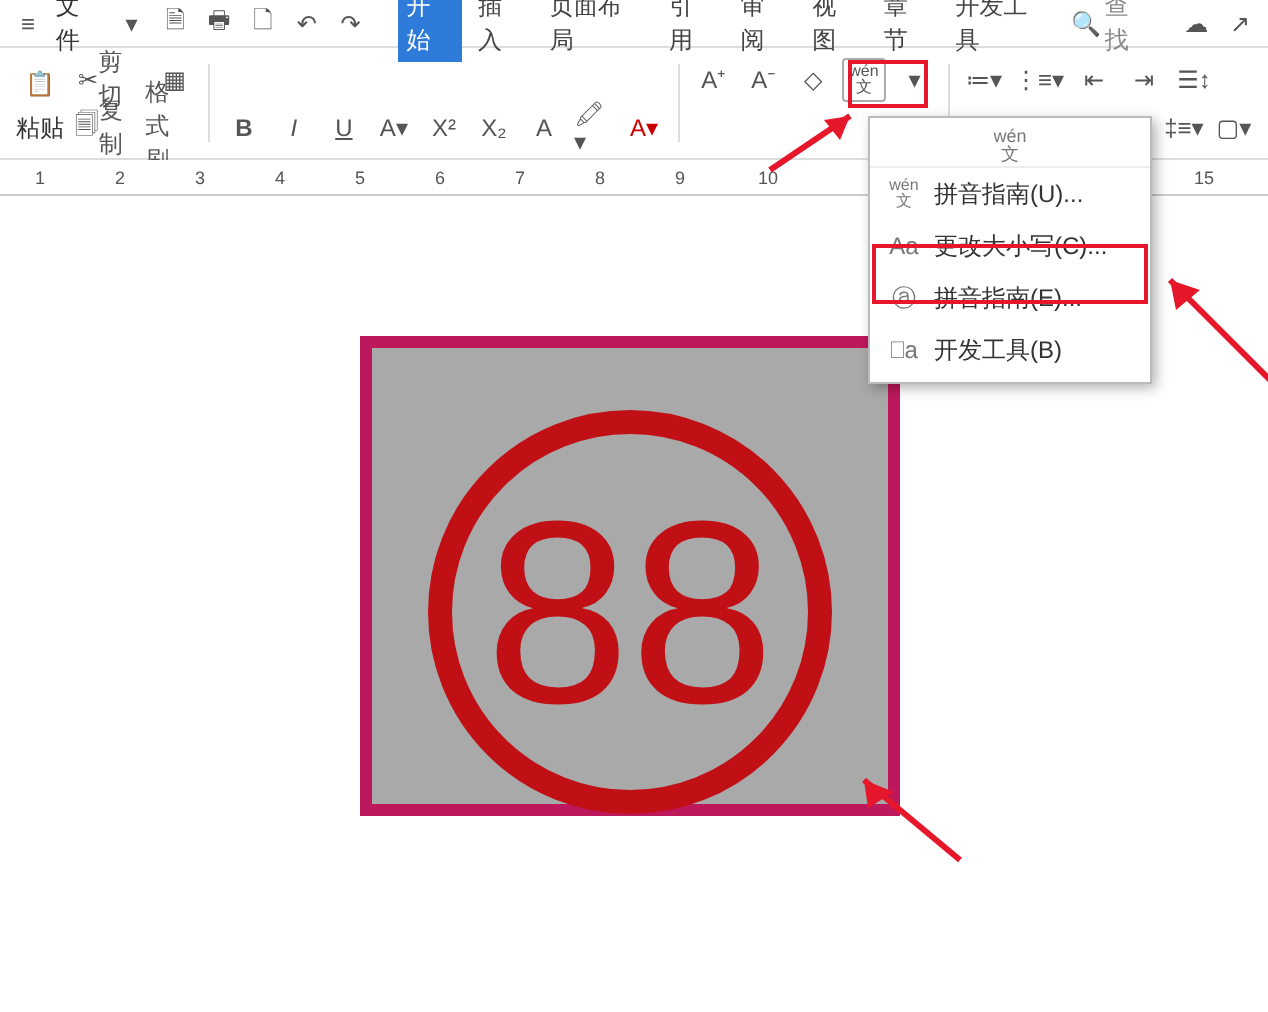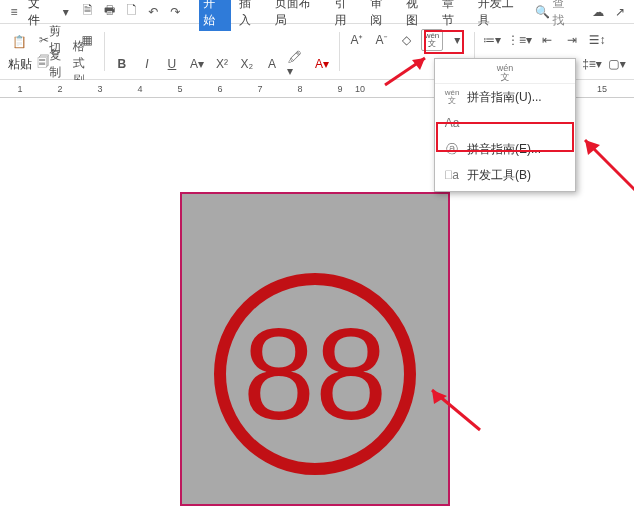--- a/index.html
+++ b/index.html
@@ -15,21 +15,21 @@
   .tb-group { display: flex; flex-direction: column; justify-content: center; gap: 2px; }
   .tb-row { display: flex; align-items: center; gap: 3px; }
   .tb-btn { height: 22px; min-width: 22px; display: inline-flex; align-items: center; justify-content: center; border: 1px solid transparent; border-radius: 2px; color: #555; }
   .tb-btn.text { padding: 0 4px; font-size: 12px; }
   .sep { width: 1px; background: #ddd; margin: 4px 6px; }
   .paste { display: flex; flex-direction: column; align-items: center; width: 40px; }
   .paste .big { height: 28px; width: 28px; display:flex; align-items:center; justify-content:center; }
   .ruler { height: 18px; background: #fff; border-bottom: 1px solid #ccc; position: relative; font-size: 9px; color: #555; }
   .ruler .num { position: absolute; top: 4px; transform: translateX(-50%); }
   .workspace { position: relative; height: 408px; background: #fff; display:flex; justify-content:center; }
-  .page { position: absolute; left: 180px; top: 70px; width: 270px; height: 314px; background: #a9a9a9; border: 2px solid #be185d; margin-top: 24px; }
+  .page { position: absolute; left: 180px; top: 70px; width: 270px; height: 240px; background: #a9a9a9; border: 6px solid #be185d; }
   .circle88 { position: absolute; left: 50%; top: 58%; transform: translate(-50%, -50%); }
   .dropdown { position: absolute; left: 434px; top: 58px; width: 142px; background: #fff; border: 1px solid #bbb; box-shadow: 2px 2px 6px rgba(0,0,0,0.3); padding: 3px 0; }
   .dropdown .hdr { height: 22px; display:flex; align-items:center; justify-content:center; border-bottom:1px solid #eee; color:#777;}
   .dd-item { display: flex; align-items: center; height: 26px; padding: 0 8px; gap: 6px; font-size: 12px; color: #333; }
   .dd-item .di { width: 18px; text-align: center; color: #777; font-size: 12px; }
   .red-box { position: absolute; border: 2px solid #e6172b; pointer-events: none; }
   .arrow { position: absolute; pointer-events: none; }
   .tri { fill: #e6172b; }
   .line { stroke: #e6172b; stroke-width: 3; }
   .vruler { position:absolute; left:0; top:98px; width:18px; height:408px; border-right:1px solid #ccc; background:#fff;}
@@ -137,21 +137,21 @@
 <div class="ruler">
     <span class="num" style="left: 20px;">1</span>
     <span class="num" style="left: 60px;">2</span>
     <span class="num" style="left: 100px;">3</span>
     <span class="num" style="left: 140px;">4</span>
     <span class="num" style="left: 180px;">5</span>
     <span class="num" style="left: 220px;">6</span>
     <span class="num" style="left: 260px;">7</span>
     <span class="num" style="left: 300px;">8</span>
     <span class="num" style="left: 340px;">9</span>
-    <span class="num" style="left: 360px;">10</span>
+    <span class="num" style="left: 384px;">10</span>
     <span class="num" style="left: 420px; margin-left: 20px;">11</span>
     <span class="num" style="left: 460px;">12</span>
     <span class="num" style="left: 500px;">13</span>
     <span class="num" style="left: 540px;">14</span>
     <span class="num" style="left: 580px; padding-left: 44px;">15</span>
   </div>
 <div class="vruler"></div>
 
 <div class="workspace">
   <div class="page">
@@ -171,20 +171,21 @@
   </div>
   <div class="dd-item">
     <span class="di" style="font-size:8px;line-height:8px;display:flex;flex-direction:column">
         <span>wén</span>
         <span>文</span>
       </span>
     <span>拼音指南(U)...</span>
   </div>
   <div class="dd-item">
     <span class="di">Aa</span>
+    <span>更改大小写(C)...</span>
   </div>
   <div class="dd-item">
     <span class="di">ⓐ</span>
     <span>拼音指南(E)...</span>
   </div>
   <div class="dd-item">
     <span class="di">⎕a</span>
     <span>开发工具(B)</span>
   </div>
 </div>

